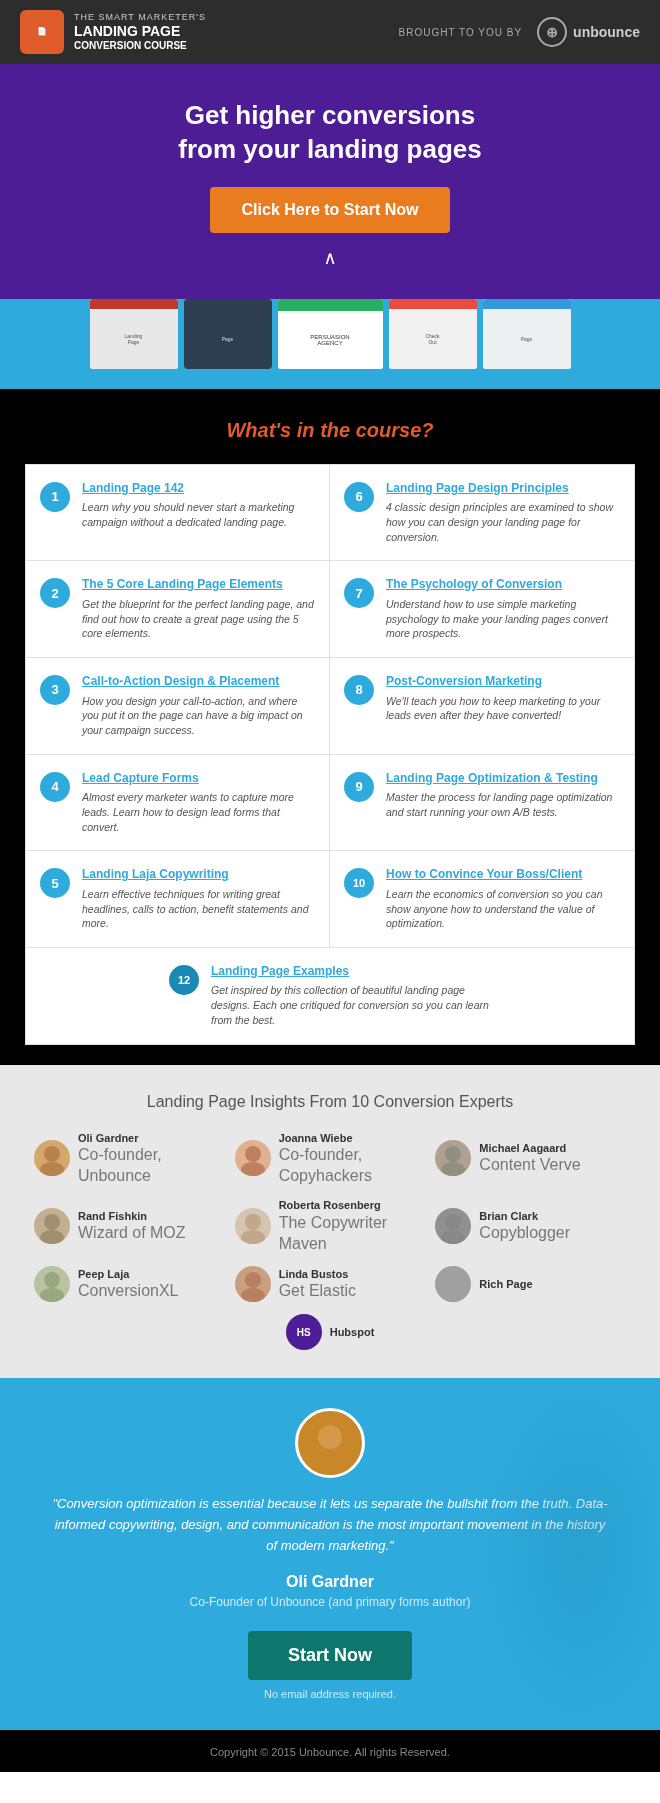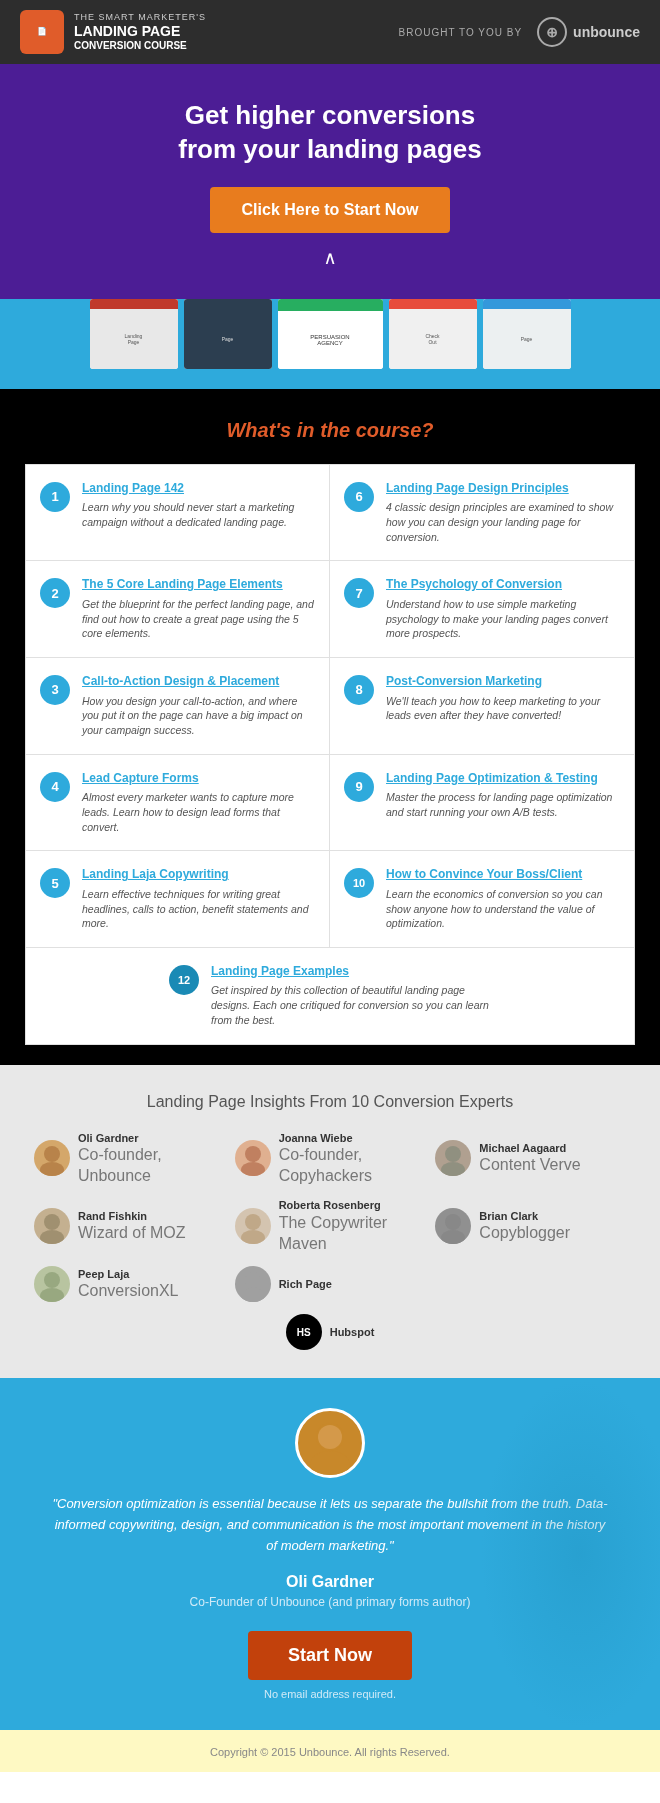--- a/index.html
+++ b/index.html
@@ -140,30 +140,30 @@
       border-radius: 50%; background: #c8882a;
       margin: 0 auto 16px;
       display: flex; align-items: center; justify-content: center;
       border: 3px solid white;
       overflow: hidden;
     }
     .testimonial-quote { color: white; font-size: 13px; line-height: 1.6; margin-bottom: 16px; font-style: italic; }
     .testimonial-name { color: white; font-size: 16px; font-weight: bold; margin-bottom: 4px; }
     .testimonial-role { color: #d0eaf7; font-size: 12px; margin-bottom: 22px; }
     .start-btn {
-      background: #c2410c;
+      background: #0f766e;
       color: white; font-size: 18px; font-weight: bold;
       border: none; border-radius: 4px;
       padding: 14px 40px; cursor: pointer;
       display: inline-block; margin-bottom: 8px;
     }
     .no-email { color: #d0eaf7; font-size: 11px; }
 
     
-    .footer { background: #fef9c3; text-align: center; padding: 12px; }
+    .footer { background: #000000; text-align: center; padding: 12px; }
     .footer-text { color: #888; font-size: 11px; }
     .avatar-oli { background: #d4a76a; }
     .avatar-rand { background: #c4b090; }
     .avatar-peep { background: #b8c4a0; }
     .avatar-joanna { background: #e0b090; }
     .avatar-roberta { background: #d4c4b0; }
     .avatar-linda { background: #c8a080; }
     .avatar-hubspot { background: #e87c1e; }
     .avatar-michael { background: #b0a090; }
     .avatar-brian { background: #909090; }
@@ -414,37 +414,49 @@
             <circle cx="18" cy="14" r="8" fill="#98a880"></circle>
             <ellipse cx="18" cy="30" rx="12" ry="8" fill="#98a880"></ellipse>
           </svg>
       </div>
       <div class="expert-info">
         <div class="expert-name">Peep Laja</div>
         <div class="expert-role">ConversionXL</div>
       </div>
     </div>
 
+    <div class="expert-item">
+      <div class="expert-avatar avatar-linda">
+        <svg width="36" height="36" viewBox="0 0 36 36">
+            <circle cx="18" cy="14" r="8" fill="#b88060"></circle>
+            <ellipse cx="18" cy="30" rx="12" ry="8" fill="#b88060"></ellipse>
+          </svg>
+      </div>
+      <div class="expert-info">
+        <div class="expert-name">Linda Bustos</div>
+        <div class="expert-role">Get Elastic</div>
+      </div>
+    </div>
 
     <div class="expert-item">
       <div class="expert-avatar avatar-rich">
         <svg width="36" height="36" viewBox="0 0 36 36">
             <circle cx="18" cy="14" r="8" fill="#a0a0a0"></circle>
             <ellipse cx="18" cy="30" rx="12" ry="8" fill="#a0a0a0"></ellipse>
           </svg>
       </div>
       <div class="expert-info">
         <div class="expert-name">Rich Page</div>
         <div class="expert-role"></div>
       </div>
     </div>
 
     <div style="grid-column: 1;"></div>
     <div class="expert-item expert-hubspot">
-      <div class="expert-avatar avatar-hubspot" style="background:#000000;">
+      <div class="expert-avatar avatar-hubspot" style="background:#4c1d95;">
         <span style="color:white; font-size:10px; font-weight:bold;">HS</span>
       </div>
       <div class="expert-info">
         <div class="expert-name">Hubspot</div>
       </div>
     </div>
     <div style="grid-column: 3;"></div>
 
   </div>
 </section>

